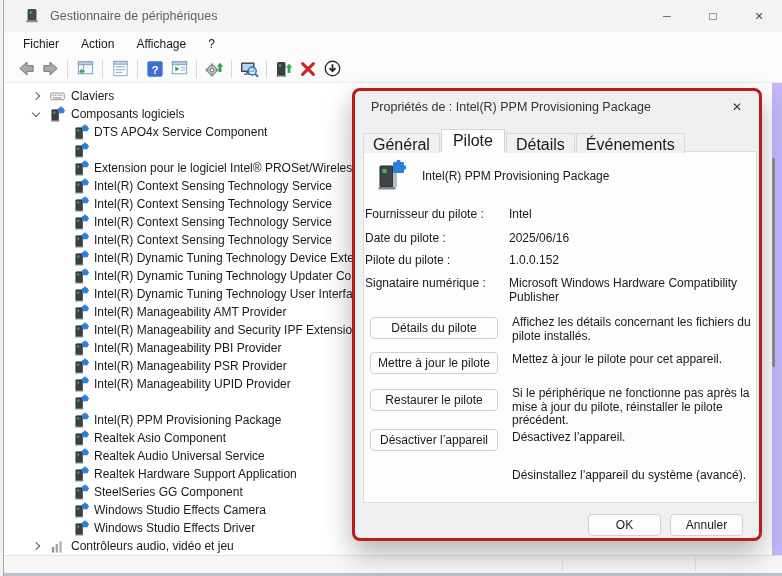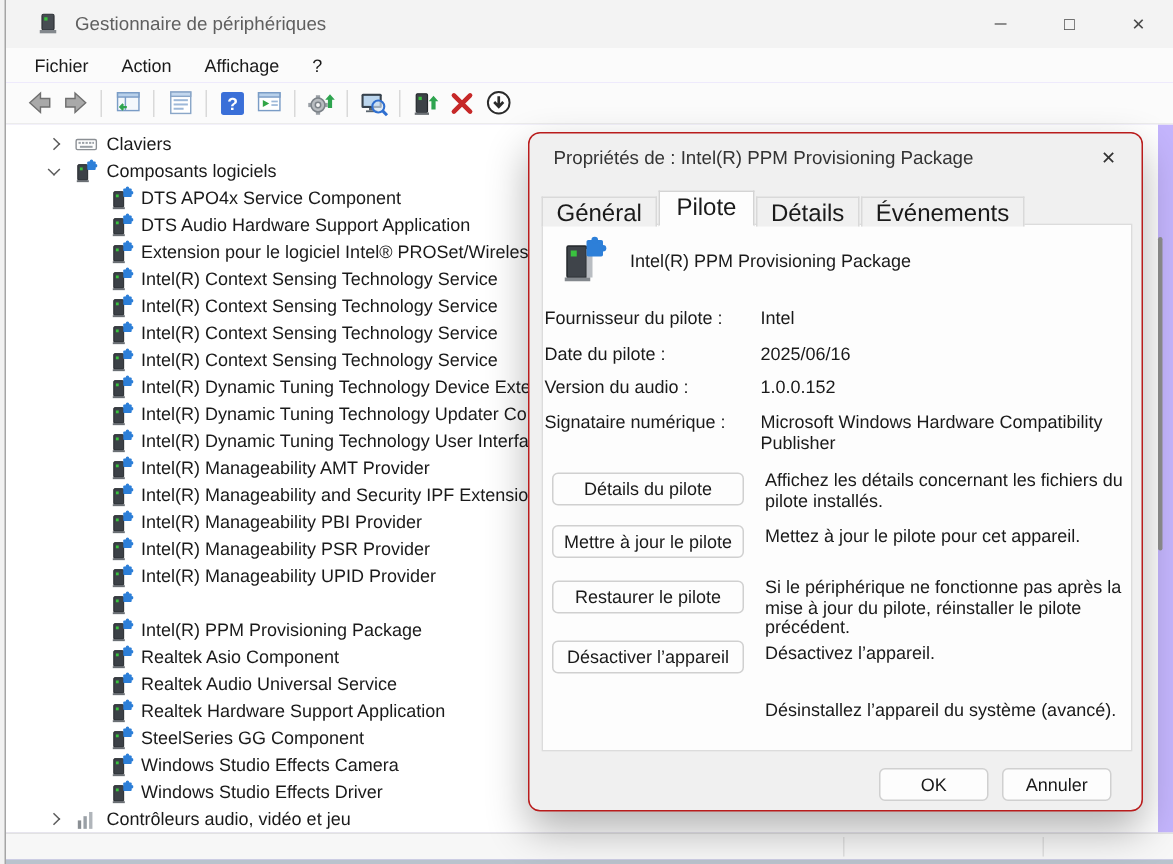--- a/index.html
+++ b/index.html
@@ -39,21 +39,21 @@
   .node-icon{width:15px;height:16px;flex:0 0 auto;}
 
   
   .tree-scroll{position:absolute;left:772px;top:158px;width:3px;height:209px;background:#8f8f8f;border-radius:2px;}
 
   
   .statusbar{position:absolute;left:4px;right:0;top:555px;height:18px;background:#f7f7f7;border-top:1px solid #e2e2e2;}
   .status-sep{position:absolute;top:2px;bottom:2px;width:1px;background:#e0e0e0;}
 
   
-  .dialog{position:absolute;left:352px;top:88px;width:410px;height:453px;background:#f0f0f0;border:1px solid #b91c1c;border-radius:8px;box-shadow:0 12px 28px rgba(0,0,0,0.30);z-index:10;}
+  .dialog{position:absolute;left:352px;top:88px;width:410px;height:453px;background:#f0f0f0;border:3px solid #b91c1c;border-radius:8px;box-shadow:0 12px 28px rgba(0,0,0,0.30);z-index:10;}
   .dlg-title{position:absolute;left:16px;top:9px;font-size:12.5px;color:#333333;white-space:nowrap;}
   .dlg-close{position:absolute;right:13px;top:7px;width:18px;height:18px;display:flex;align-items:center;justify-content:center;color:#333;font-size:12px;}
   .tabs{position:absolute;left:8px;top:38px;display:flex;align-items:flex-end;z-index:3;}
   .tab{height:20px;padding:2px 9px 0 9px;font-size:16px;color:#1a1a1a;background:#f0f0f0;border:1px solid #d9d9d9;border-bottom:none;display:flex;align-items:center;margin-right:1px;}
   .tab.active{height:24px;background:#fdfdfd;border:1px solid #d4d4d4;border-bottom:1px solid #fdfdfd;padding:0 11px;}
   .page{position:absolute;left:8px;top:60px;width:394px;height:352px;background:#fdfdfd;border:1px solid #dcdcdc;z-index:2;}
   .dev-icon{position:absolute;left:10px;top:7px;width:34px;height:34px;}
   .dev-name{position:absolute;left:58px;top:17px;font-size:12px;color:#1a1a1a;}
   .fld-label{position:absolute;left:1px;font-size:12px;color:#1a1a1a;white-space:nowrap;}
   .fld-value{position:absolute;left:145px;font-size:12px;color:#1a1a1a;width:238px;line-height:14px;}
@@ -219,21 +219,20 @@
       </div>
       <div class="tree-row lvl2" style="top: 58px;">
         <svg class="node-icon" viewBox="0 0 15 17">
           <rect x="1.5" y="4" width="7" height="11" rx="0.6" fill="#3c4147" stroke="#23272b" stroke-width="0.7"></rect>
           <rect x="3" y="6" width="2" height="2" fill="#3ac23f"></rect>
           <rect x="0.8" y="15" width="8.5" height="1.4" fill="#6a6f74"></rect>
           <rect x="8.2" y="1.8" width="6" height="6" rx="0.7" fill="#2d7fd8"></rect>
           <circle cx="11.2" cy="1.6" r="1.2" fill="#2d7fd8"></circle>
           <circle cx="14.3" cy="4.8" r="1.2" fill="#2d7fd8"></circle>
         </svg>
-        <span class="label">DTS Audio Hardware Support Application</span>
       </div>
       <div class="tree-row lvl2" style="top: 76px;">
         <svg class="node-icon" viewBox="0 0 15 17">
           <rect x="1.5" y="4" width="7" height="11" rx="0.6" fill="#3c4147" stroke="#23272b" stroke-width="0.7"></rect>
           <rect x="3" y="6" width="2" height="2" fill="#3ac23f"></rect>
           <rect x="0.8" y="15" width="8.5" height="1.4" fill="#6a6f74"></rect>
           <rect x="8.2" y="1.8" width="6" height="6" rx="0.7" fill="#2d7fd8"></rect>
           <circle cx="11.2" cy="1.6" r="1.2" fill="#2d7fd8"></circle>
           <circle cx="14.3" cy="4.8" r="1.2" fill="#2d7fd8"></circle>
         </svg>
@@ -496,21 +495,21 @@
         <rect x="19" y="3" width="11" height="11" rx="1.2" fill="#2d7fd8"></rect>
         <circle cx="24.5" cy="3" r="2.2" fill="#2d7fd8"></circle>
         <circle cx="30" cy="8.5" r="2.2" fill="#2d7fd8"></circle>
       </svg>
       <div class="dev-name">Intel(R) PPM Provisioning Package</div>
 
       <div class="fld-label" style="top:55px;">Fournisseur du pilote :</div>
       <div class="fld-value" style="top:55px;">Intel</div>
       <div class="fld-label" style="top:79px;">Date du pilote :</div>
       <div class="fld-value" style="top:79px;">2025/06/16</div>
-      <div class="fld-label" style="top:101px;">Version du audio :</div>
+      <div class="fld-label" style="top:101px;">Pilote du pilote :</div>
       <div class="fld-value" style="top:101px;">1.0.0.152</div>
       <div class="fld-label" style="top:124px;">Signataire numérique :</div>
       <div class="fld-value" style="top:124px;">Microsoft Windows Hardware Compatibility Publisher</div>
 
       <div class="btn act-btn" style="top:165px;">Détails du pilote</div>
       <div class="act-desc" style="top:164px;">Affichez les détails concernant les fichiers du pilote installés.</div>
 
       <div class="btn act-btn" style="top:200px;">Mettre à jour le pilote</div>
       <div class="act-desc" style="top:201px;">Mettez à jour le pilote pour cet appareil.</div>
 

